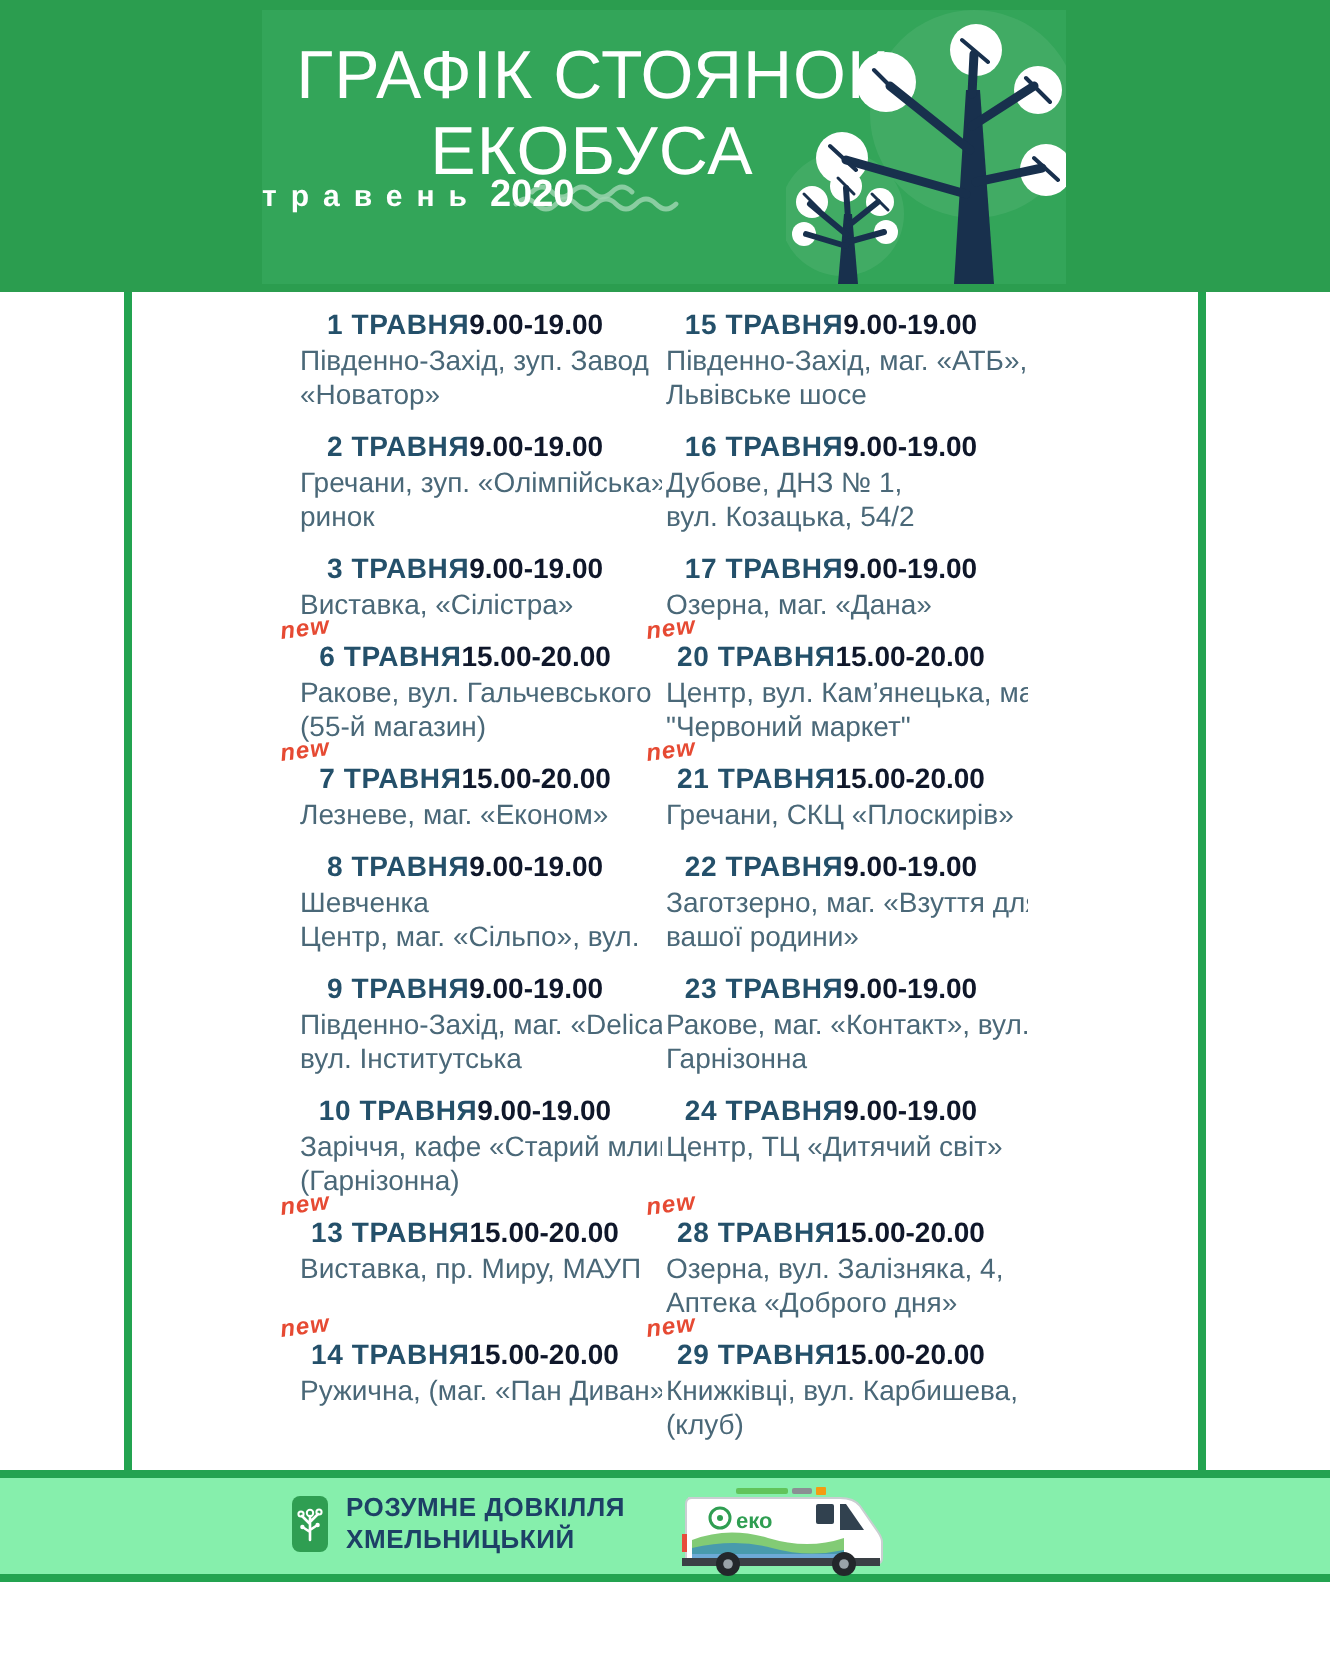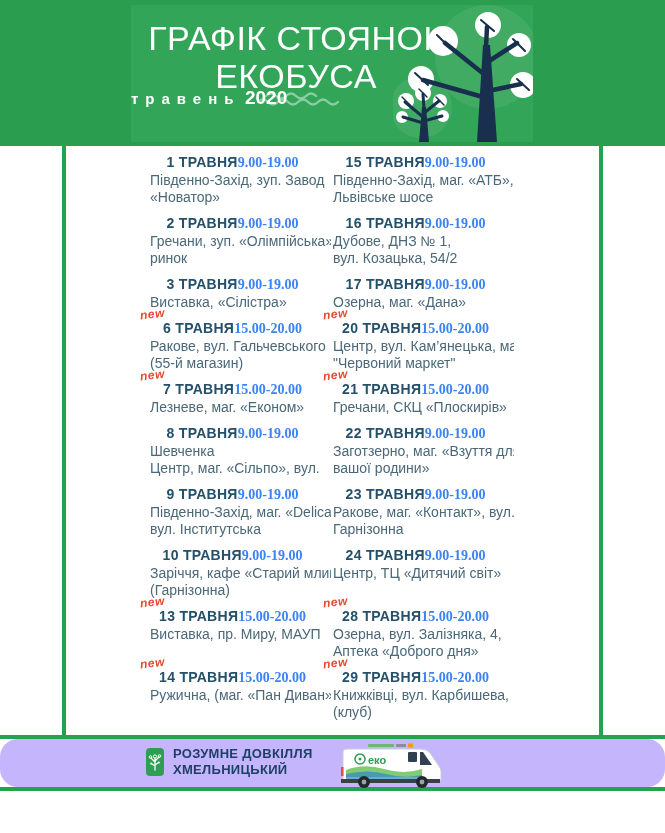--- a/index.html
+++ b/index.html
@@ -22,30 +22,30 @@
   .vline-left{left:62px;} .vline-right{left:599px;}
   .hline{position:absolute;left:0;right:0;height:4px;background:#23a350;}
   .hline-1{top:735px;} .hline-2{top:787px;}
 
   
   .schedule{position:absolute;left:150px;top:154px;width:420px;
             display:grid;grid-template-columns:183px 183px;}
   .item{position:relative;margin-bottom:9px;}
   .dt-row{display:flex;justify-content:center;width:165px;margin-bottom:1px;}
   .date{font-size:14px;font-weight:bold;color:#24506a;letter-spacing:.3px;line-height:17px;white-space:nowrap;}
-  .time{font-size:14px;font-weight:bold;color:#3b82f6;line-height:17px;white-space:nowrap;font-family:Liberation Serif, serif;}
+  .time{font-size:14px;font-weight:bold;color:#0f172a;line-height:17px;white-space:nowrap;}
   .loc-line{font-size:14px;color:#4a6878;line-height:17px;max-width:181px;
             white-space:nowrap;overflow:hidden;}
   .new-badge{display:none;position:absolute;top:-13px;left:-10px;color:#e64a33;
              font-size:12px;font-weight:bold;font-style:italic;transform:rotate(-7deg);
              letter-spacing:.5px;}
   .has-new .new-badge{display:block;}
 
   
-  .footer{position:absolute;left:0;top:739px;width:665px;height:48px;background:#c4b5fd;border-radius:18px;}
+  .footer{position:absolute;left:0;top:739px;width:665px;height:48px;background:#86efac;}
   .logo-box{position:absolute;left:146px;top:9px;width:18px;height:28px;border-radius:4px;
             background:#2f9e52;display:flex;align-items:center;justify-content:center;}
   .org{position:absolute;left:173px;top:7px;color:#1d4066;font-size:13px;font-weight:bold;
        line-height:16px;letter-spacing:.3px;}
   .van{position:absolute;left:338px;top:4px;}
 
   .bottom-band{position:absolute;left:0;top:791px;right:0;bottom:0;background:#fff;}
 </style>
 </head>
 <body>

